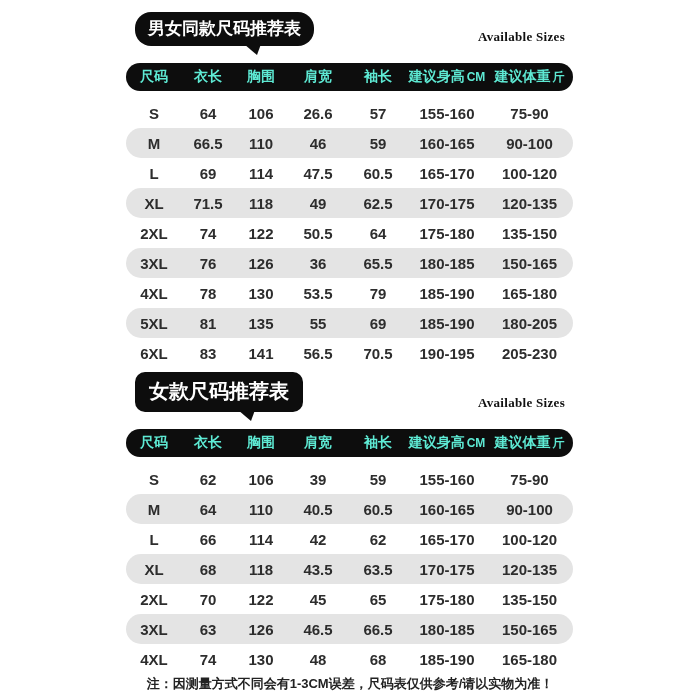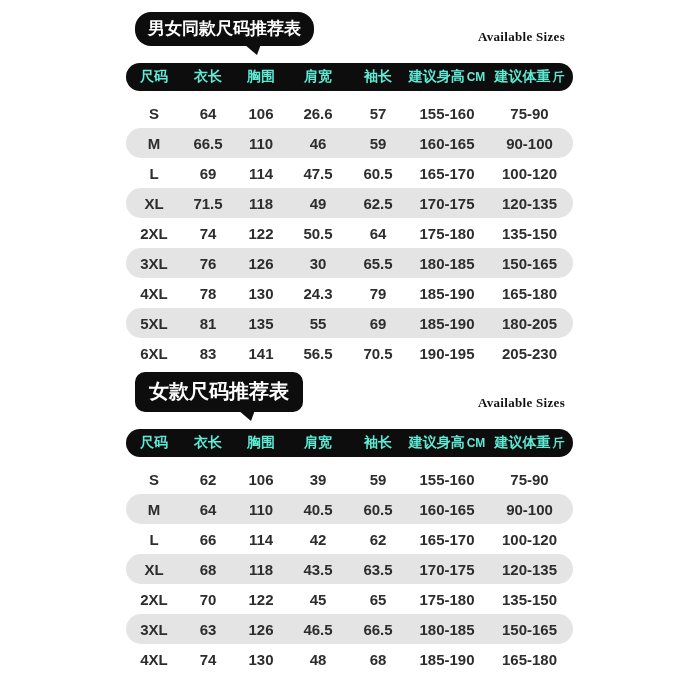--- a/index.html
+++ b/index.html
@@ -102,30 +102,30 @@
           <div class="tcell">122</div>
           <div class="tcell">50.5</div>
           <div class="tcell">64</div>
           <div class="tcell">175-180</div>
           <div class="tcell">135-150</div>
         </div>
         <div class="trow alt">
           <div class="tcell">3XL</div>
           <div class="tcell">76</div>
           <div class="tcell">126</div>
-          <div class="tcell">30</div>
+          <div class="tcell">36</div>
           <div class="tcell">65.5</div>
           <div class="tcell">180-185</div>
           <div class="tcell">150-165</div>
         </div>
         <div class="trow">
           <div class="tcell">4XL</div>
           <div class="tcell">78</div>
           <div class="tcell">130</div>
-          <div class="tcell">24.3</div>
+          <div class="tcell">53.5</div>
           <div class="tcell">79</div>
           <div class="tcell">185-190</div>
           <div class="tcell">165-180</div>
         </div>
         <div class="trow alt">
           <div class="tcell">5XL</div>
           <div class="tcell">81</div>
           <div class="tcell">135</div>
           <div class="tcell">55</div>
           <div class="tcell">69</div>
@@ -221,14 +221,15 @@
           <div class="tcell">74</div>
           <div class="tcell">130</div>
           <div class="tcell">48</div>
           <div class="tcell">68</div>
           <div class="tcell">185-190</div>
           <div class="tcell">165-180</div>
         </div>
       </div>
   </div>
 
+  <div class="note">注：因测量方式不同会有1-3CM误差，尺码表仅供参考/请以实物为准！</div>
 
 </div>
 
 </body></html>

